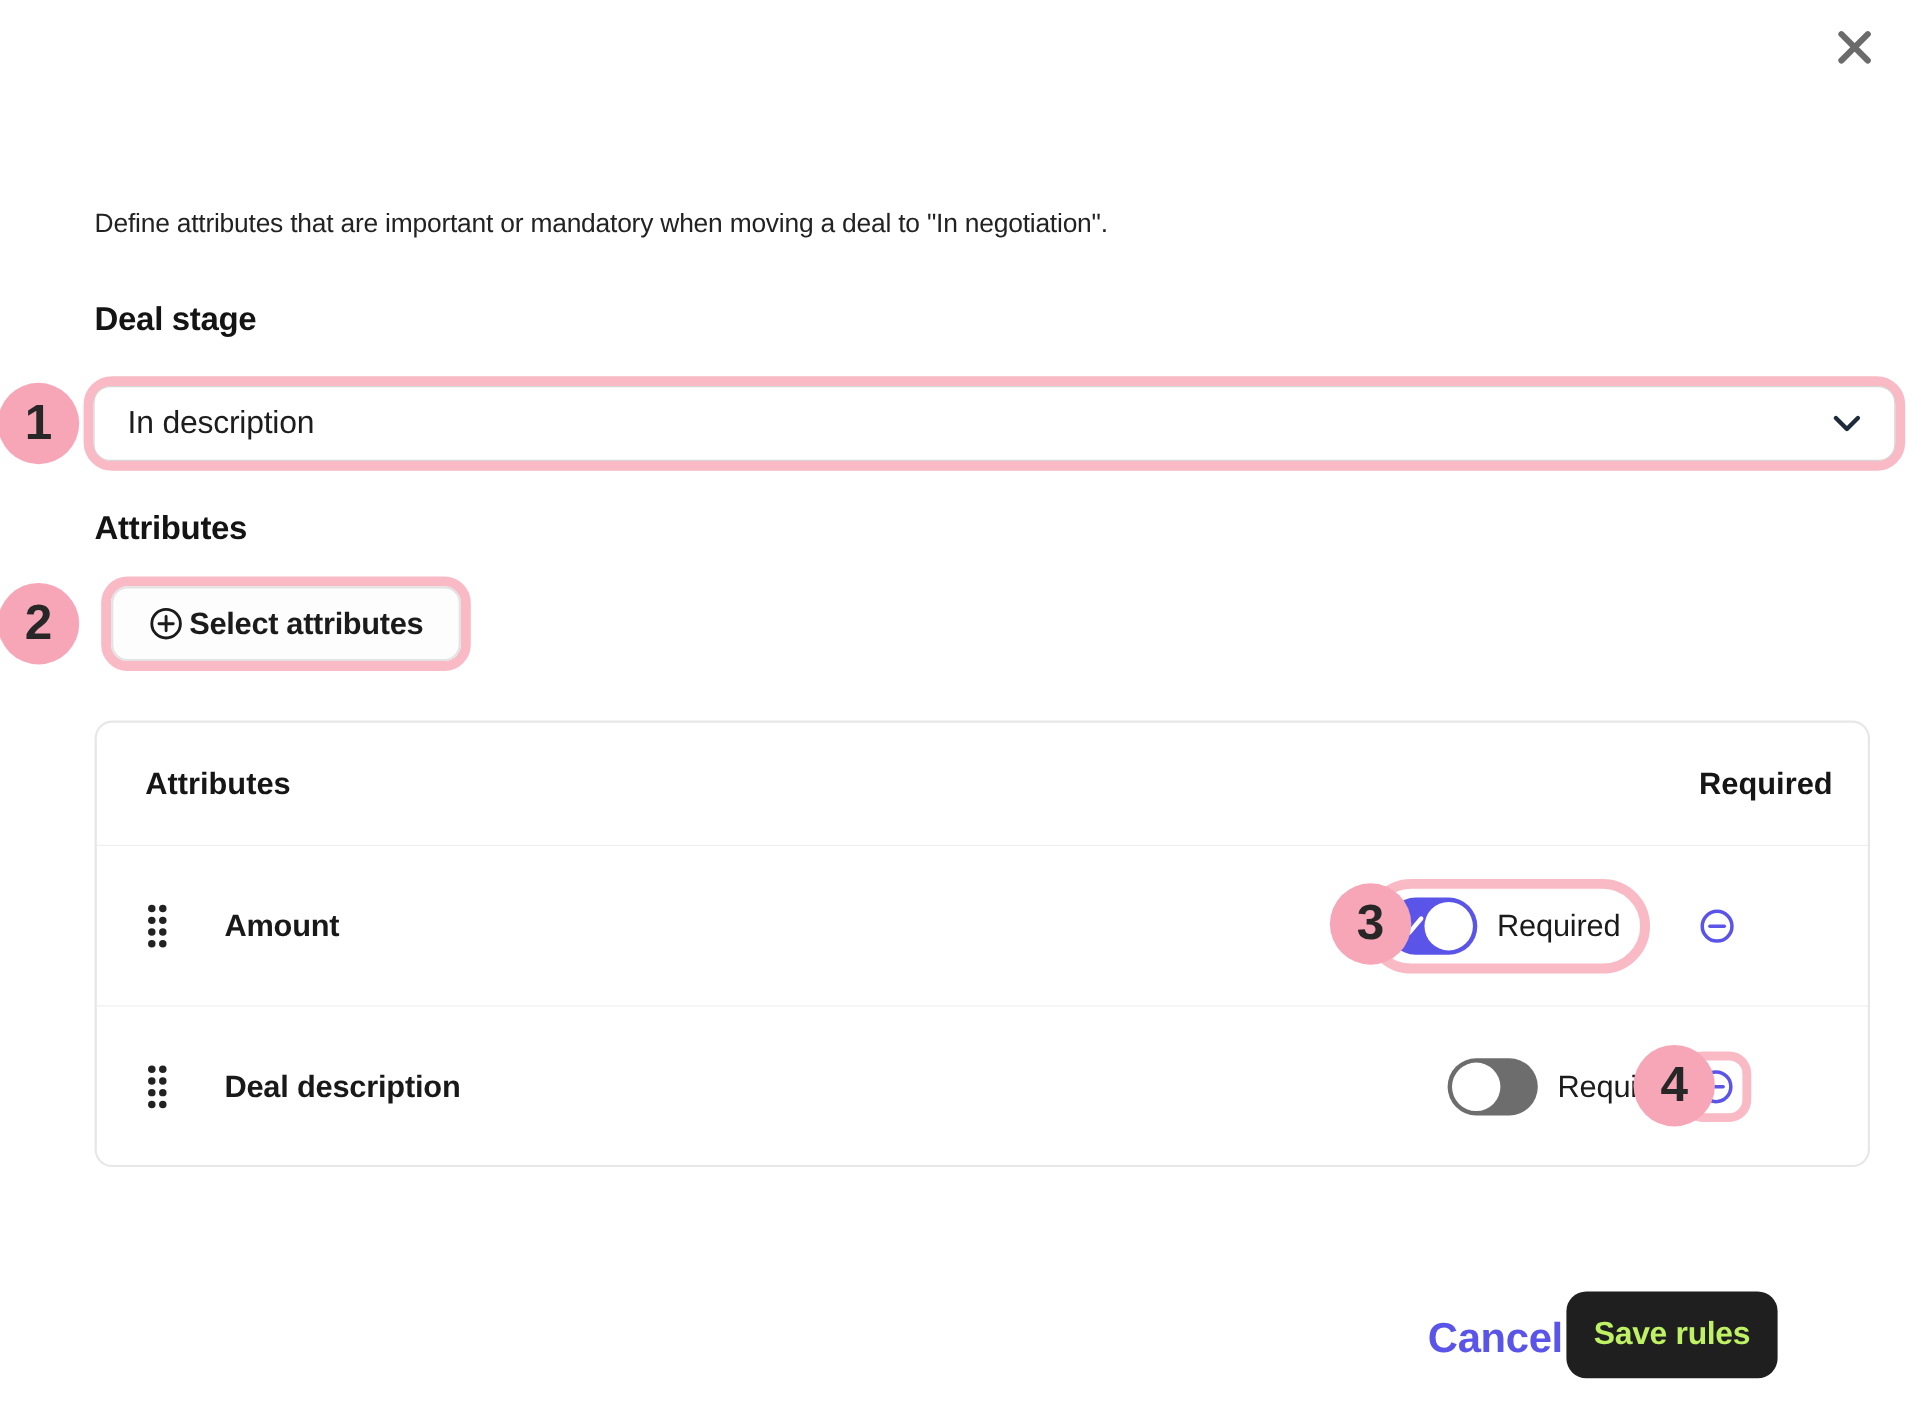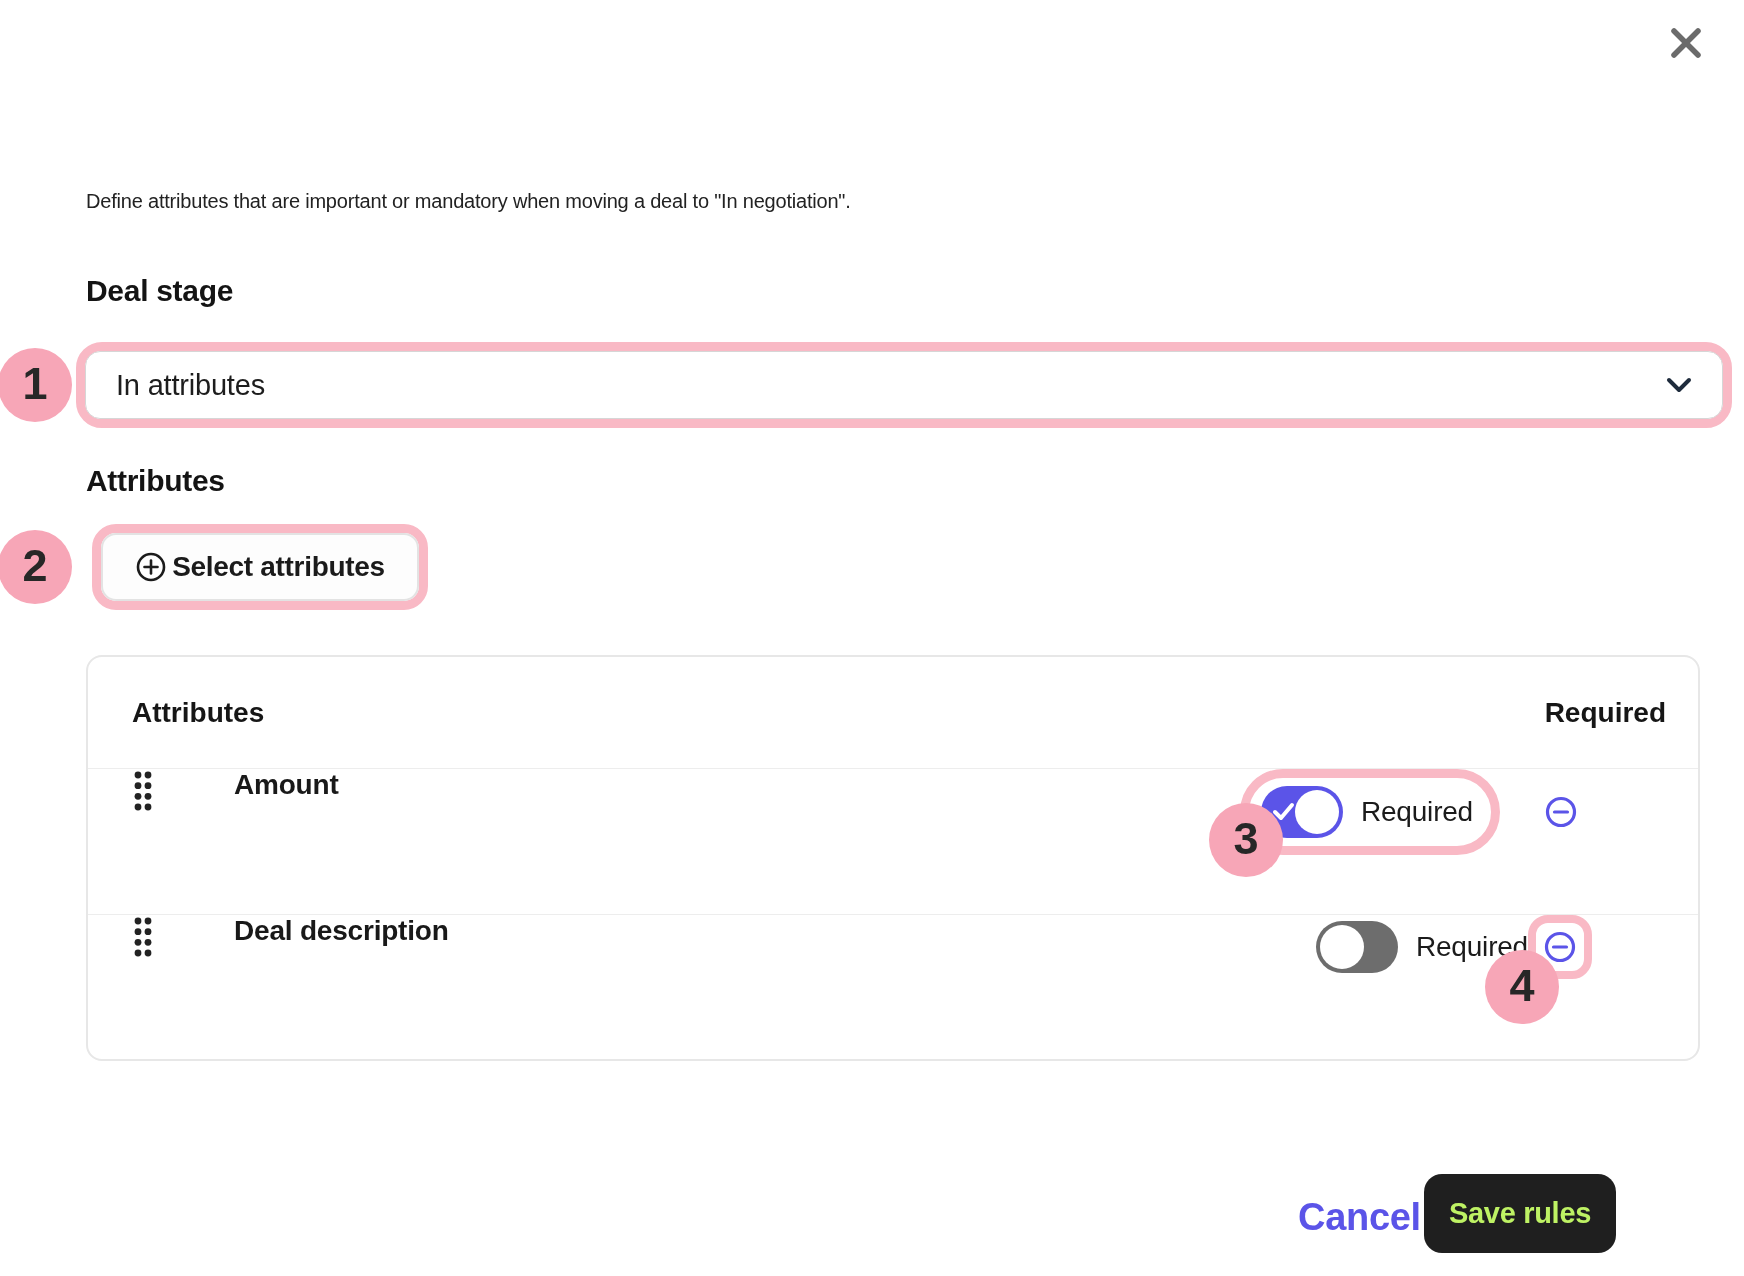--- a/index.html
+++ b/index.html
@@ -26,21 +26,21 @@
   .close-btn {
     position: absolute; left: 1662px; top: 20px;
     width: 48px; height: 48px;
     display: flex; align-items: center; justify-content: center;
     background: none; border: none; padding: 0; cursor: pointer;
   }
 
   
   .modal-description {
     position: absolute; left: 86px; top: 190px;
-    font-size: 20px; color: #222222; letter-spacing: -0.2px;
+    font-size: 24px; color: #222222; letter-spacing: -0.2px;
   }
   .field-label {
     position: absolute; left: 86px;
     font-size: 30px; font-weight: bold; color: #141414; letter-spacing: -0.3px;
   }
   .deal-stage-label { top: 274px; }
   .attributes-label { top: 464px; }
 
   
   .annot-ring {
@@ -94,21 +94,21 @@
     background: #ffffff;
   }
   .t-head {
     height: 112px; padding: 0 32px 0 44px;
     display: flex; align-items: center; justify-content: space-between;
     border-bottom: 1px solid #ededed;
     font-size: 28px; font-weight: bold; color: #161616;
   }
   .t-row {
     height: 146px; padding: 0 32px 0 44px;
-    display: flex; align-items: flex-start; position: relative; gap: 30px;
+    display: flex; align-items: center; position: relative;
   }
   .t-row.with-divider { border-bottom: 1px solid #ededed; }
   .drag-handle { line-height: 0; cursor: grab; background: none; border: none; padding: 0; }
   .row-name { margin-left: 50px; font-size: 28px; font-weight: bold; color: #191919; letter-spacing: -0.2px; }
   .row-right { margin-left: auto; display: flex; align-items: center; }
 
   
   .toggle {
     position: relative; width: 82px; height: 52px; border-radius: 26px;
     border: none; padding: 0; cursor: pointer; flex: 0 0 auto;
@@ -174,21 +174,21 @@
         <line x1="30" y1="6" x2="6" y2="30" stroke="#6b6b6b" stroke-width="5.5" stroke-linecap="round"></line>
       </svg>
     </span>
   </button>
 
   <div class="modal-description">Define attributes that are important or mandatory when moving a deal to "In negotiation".</div>
   <div class="field-label deal-stage-label">Deal stage</div>
 
   <div class="select-ring annot-ring">
     <div class="select-box">
-      <span class="select-value">In attributes</span>
+      <span class="select-value">In description</span>
       <span class="chev">
         <svg width="26" height="16" viewBox="0 0 26 16">
           <polyline points="3,3 13,13 23,3" fill="none" stroke="#1e2b3c" stroke-width="4" stroke-linecap="round" stroke-linejoin="round"></polyline>
         </svg>
       </span>
     </div>
   </div>
   <div class="annot-badge badge-1">1</div>
 
   <div class="field-label attributes-label">Attributes</div>

